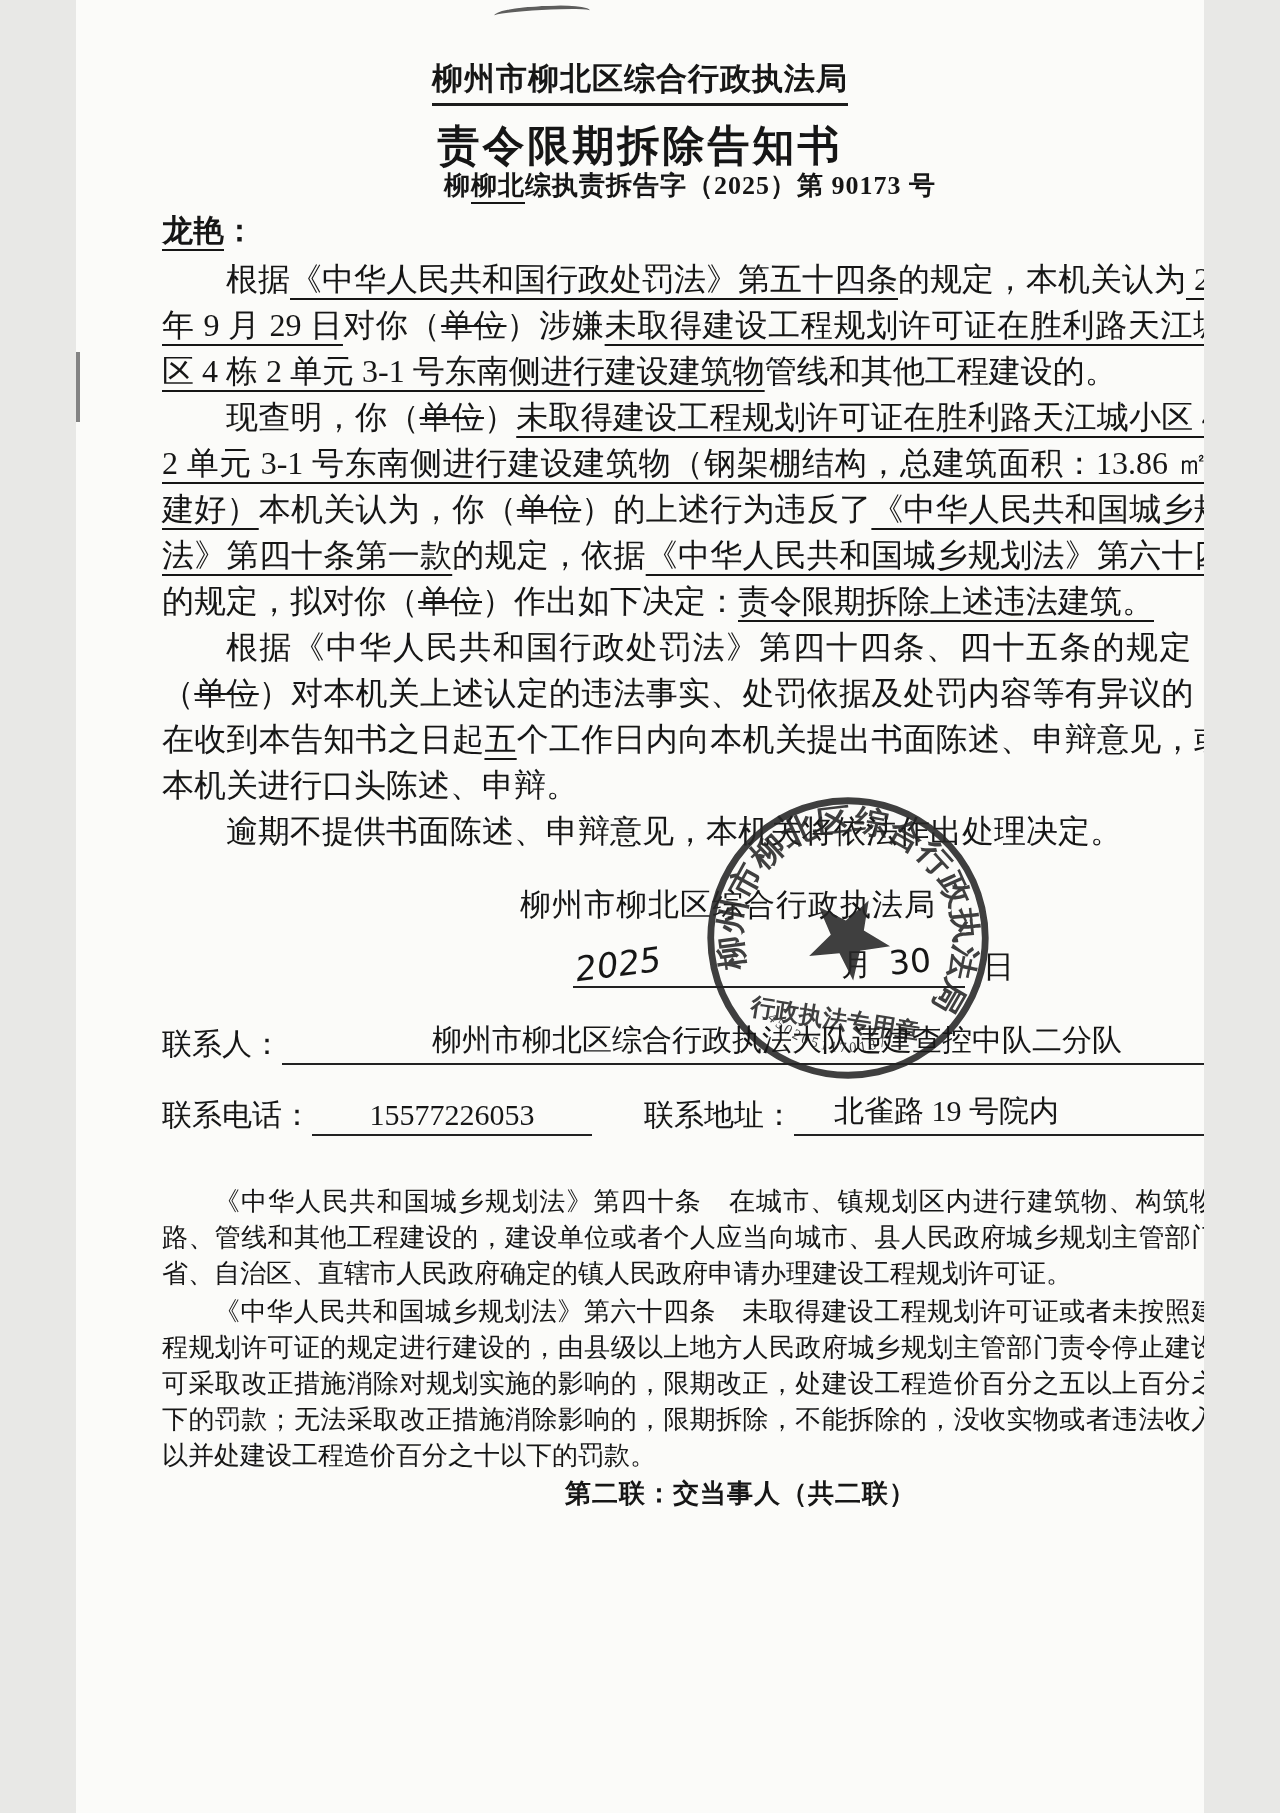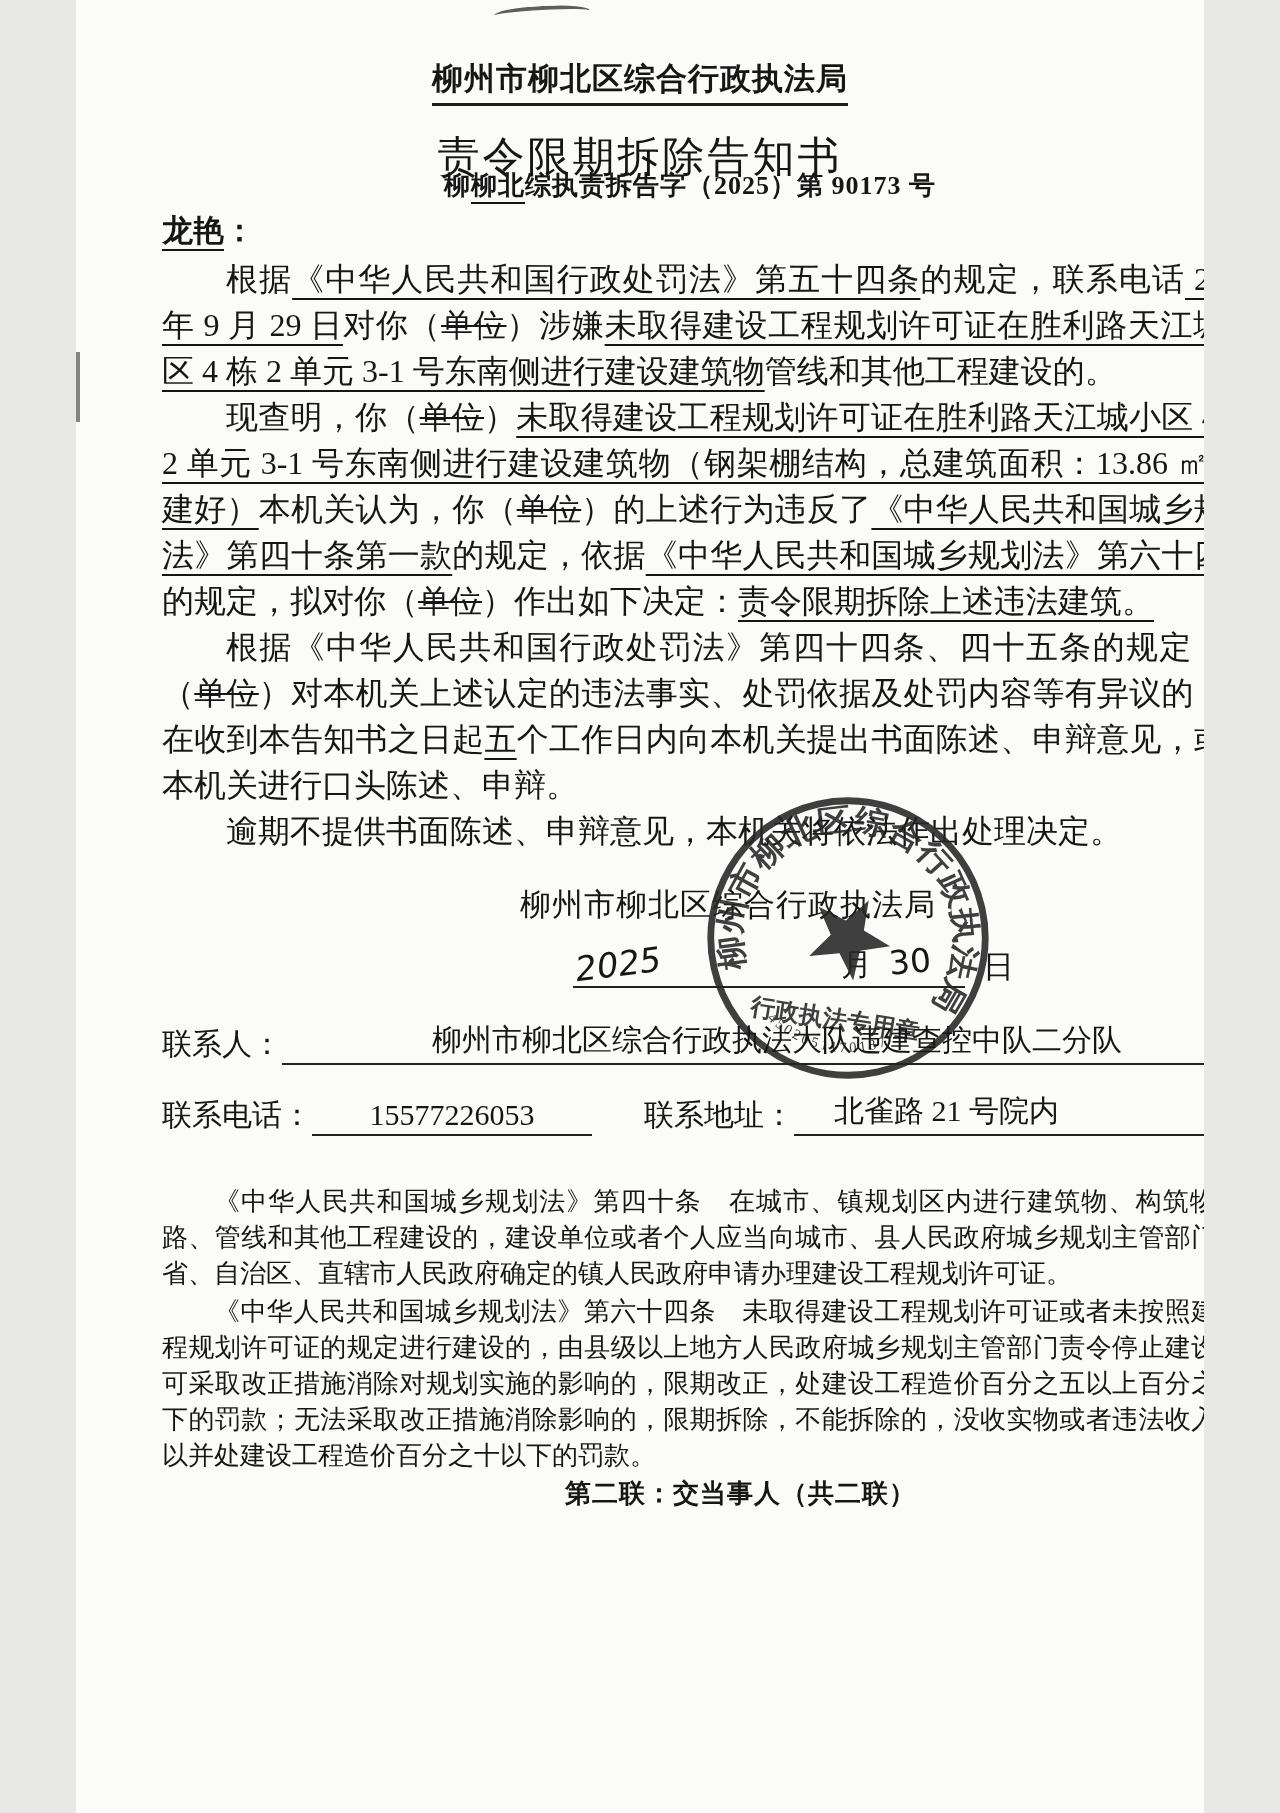--- a/index.html
+++ b/index.html
@@ -9,21 +9,21 @@
     font-family:"Liberation Serif","DejaVu Serif",serif;
   }
   
   .smudge-top{position:absolute;left:418px;top:6px;width:96px;height:10px;
     border-top:4px solid #2a2a2a;border-radius:50%;transform:rotate(-3deg);opacity:.75;}
   .smudge-left{position:absolute;left:0;top:352px;width:4px;height:70px;background:#333;opacity:.6;}
 
   .titles{position:absolute;left:0;top:58px;width:100%;text-align:center;}
   .agency{display:inline-block;font-size:31px;font-weight:bold;letter-spacing:1px;
     border-bottom:3px solid #1d1d1d;padding-bottom:3px;}
-  .doc-title{font-size:42px;font-weight:normal;letter-spacing:3px;margin-top:23px;}
+  .doc-title{font-size:42px;font-weight:bold;letter-spacing:3px;margin-top:12px;}
 
   .doc-num{position:absolute;top:168px;right:268px;font-size:26px;font-weight:600;letter-spacing:1px;}
   .addressee{position:absolute;left:86px;top:210px;font-size:31px;font-weight:bold;}
 
   .body{position:absolute;left:86px;top:256px;width:1096px;
     font-size:32px;line-height:46px;text-align:justify;}
   .body p{margin:0;text-indent:2em;}
 
   .u{text-decoration:underline;text-decoration-thickness:2px;text-underline-offset:8px;}
   .strike{text-decoration:line-through;text-decoration-thickness:2px;}
@@ -70,21 +70,21 @@
   <div class="titles">
     <div><span class="agency">柳州市柳北区综合行政执法局</span></div>
     <div class="doc-title">责令限期拆除告知书</div>
   </div>
 
   <div class="doc-num"><span>柳</span><span class="u">柳北</span><span>综执责拆告字（2025）第 90173 号</span></div>
 
   <div class="addressee"><span class="u">龙艳</span><span>：</span></div>
 
   <div class="body">
-    <p><span>根据</span><span class="u">《中华人民共和国行政处罚法》第五十四条</span><span>的规定，联系电话</span><span class="u"> 2025 年 9 月 29 日</span><span>对你（</span><span class="strike">单位</span><span>）涉嫌</span><span class="u">未取得建设工程规划许可证在胜利路天江城小区 4 栋 2 单元 3-1 号东南侧进行建设建筑物</span><span>管线和其他工程建设的。</span></p>
+    <p><span>根据</span><span class="u">《中华人民共和国行政处罚法》第五十四条</span><span>的规定，本机关认为</span><span class="u"> 2025 年 9 月 29 日</span><span>对你（</span><span class="strike">单位</span><span>）涉嫌</span><span class="u">未取得建设工程规划许可证在胜利路天江城小区 4 栋 2 单元 3-1 号东南侧进行建设建筑物</span><span>管线和其他工程建设的。</span></p>
     <p><span>现查明，你（</span><span class="strike">单位</span><span>）</span><span class="u">未取得建设工程规划许可证在胜利路天江城小区 4 栋 2 单元 3-1 号东南侧进行建设建筑物（钢架棚结构，总建筑面积：13.86 ㎡, 已建好）</span><span>本机关认为，你（</span><span class="strike">单位</span><span>）的上述行为违反了</span><span class="u">《中华人民共和国城乡规划法》第四</span><span class="u">十条第一款</span><span>的规定，依据</span><span class="u">《中华人民共和国城乡规划法》第六十四条</span><span>的规定，拟对你（</span><span class="strike">单位</span><span>）作出如下决定：</span><span class="u b">责令限期拆除上述违法建筑。</span></p>
     <p><span>根据《中华人民共和国行政处罚法》第四十四条、四十五条的规定，你（</span><span class="strike">单位</span><span>）对本机关上述认定的违法事实、处罚依据及处罚内容等有异议的，可在收到本告知书之日起</span><span class="u">五</span><span>个工作日内向本机关提出书面陈述、申辩意见，或到本机关进行口头陈述、申辩。</span></p>
     <p><span>逾期不提供书面陈述、申辩意见，本机关将依法作出处理决定。</span></p>
   </div>
 
   <div class="sig">
     <div class="sig-issuer">柳州市柳北区综合行政执法局</div>
     <div class="sig-date">
       <span class="date-line">
         <span class="hand d-year">2025</span>
@@ -113,21 +113,21 @@
 
   <div class="contacts">
     <div class="c-row">
       <span class="c-label">联系人：</span>
       <span class="c-fill c-person">柳州市柳北区综合行政执法大队违建查控中队二分队</span>
     </div>
     <div class="c-row">
       <span class="c-label">联系电话：</span>
       <span class="c-fill c-phone">15577226053</span>
       <span class="c-label">联系地址：</span>
-      <span class="c-fill c-addr">北雀路 21 号院内</span>
+      <span class="c-fill c-addr">北雀路 19 号院内</span>
     </div>
   </div>
 
   <div class="footnotes">
     <p>《中华人民共和国城乡规划法》第四十条　在城市、镇规划区内进行建筑物、构筑物、道路、管线和其他工程建设的，建设单位或者个人应当向城市、县人民政府城乡规划主管部门或者省、自治区、直辖市人民政府确定的镇人民政府申请办理建设工程规划许可证。</p>
     <p>《中华人民共和国城乡规划法》第六十四条　未取得建设工程规划许可证或者未按照建设工程规划许可证的规定进行建设的，由县级以上地方人民政府城乡规划主管部门责令停止建设；尚可采取改正措施消除对规划实施的影响的，限期改正，处建设工程造价百分之五以上百分之十以下的罚款；无法采取改正措施消除影响的，限期拆除，不能拆除的，没收实物或者违法收入，可以并处建设工程造价百分之十以下的罚款。</p>
   </div>
 
   <div class="copy-note">第二联：交当事人（共二联）</div>
 

